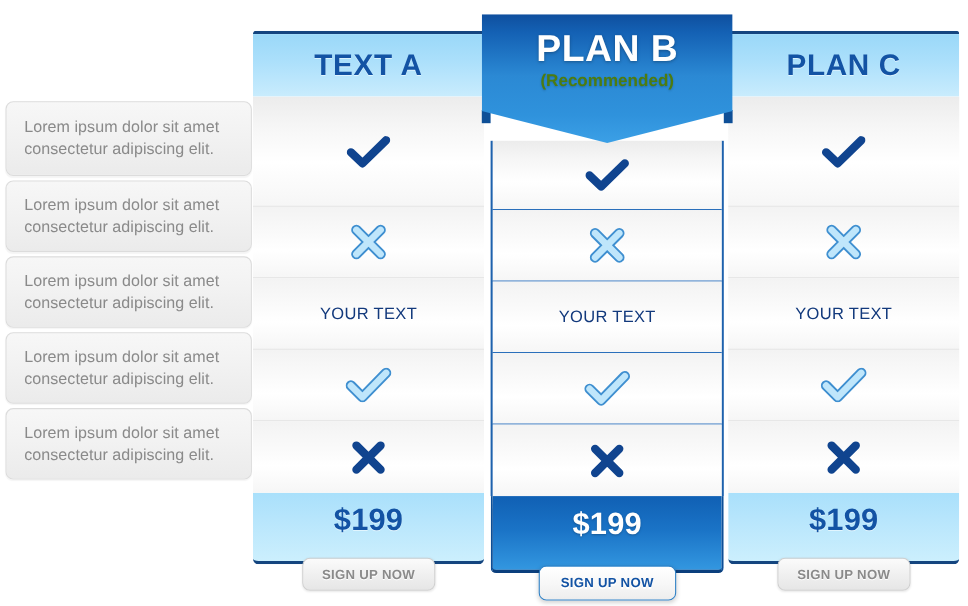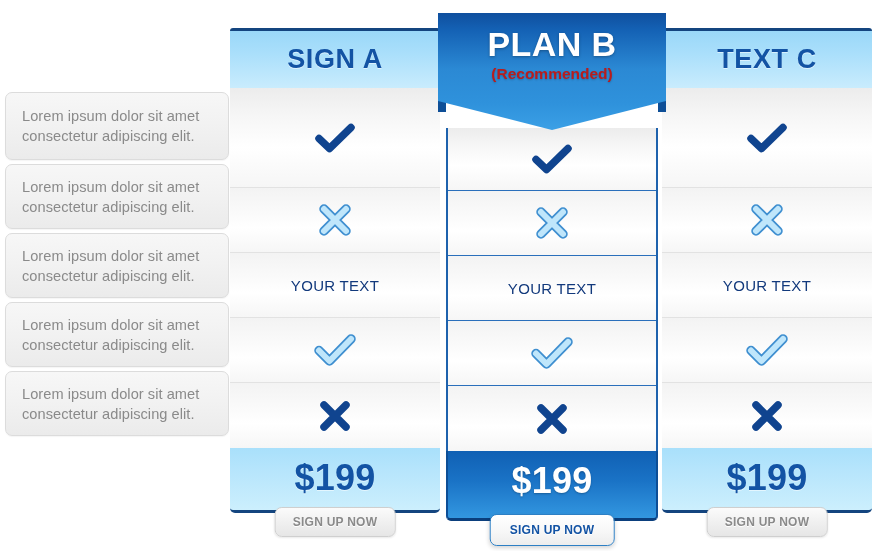--- a/index.html
+++ b/index.html
@@ -126,21 +126,21 @@
     border-radius: 0 0 5px 5px;
     background: linear-gradient(to bottom, #a9e0fb 0%, #b6e5fc 35%, #cceffd 100%);
     border-bottom: 3px solid #14457f;
     display: flex;
     align-items: flex-start;
     justify-content: center;
     padding-top: 9px;
   }
   .price {
     color: #1353a4;
-    font-size: 36px;
+    font-size: 28px;
     font-weight: bold;
     letter-spacing: 0.2px;
     text-shadow: 0 1px 0 rgba(255,255,255,0.55);
   }
   #col-b .foot {
     background: linear-gradient(to bottom, #1060b4 0%, #1a73c6 45%, #3397e0 100%);
     border-bottom: 3px solid #0b3f7d;
     border-left: 2px solid #0d4e96;
     border-right: 2px solid #0d4e96;
     height: 70px;
@@ -204,21 +204,21 @@
     display: block;
     color: #ffffff;
     font-size: 34px;
     font-weight: bold;
     letter-spacing: 0.4px;
     line-height: 37px;
     text-shadow: 0 1px 3px rgba(0,0,0,0.30);
   }
   .rib-sub {
     display: block;
-    color: #b91c1c;
+    color: #4d7c0f;
     font-size: 15.5px;
     font-weight: bold;
     line-height: 22px;
     text-shadow: 0 1px 2px rgba(0,0,0,0.22);
     text-align: center;
   }
 
   
   .wing {
     position: absolute;
@@ -252,21 +252,21 @@
 consectetur adipiscing elit.</span>
     </div>
     <div class="feat-row">
       <span class="feat-text">Lorem ipsum dolor sit amet
 consectetur adipiscing elit.</span>
     </div>
   </div>
 
   <div class="col" id="col-a">
     <div class="cap">
-      <span class="cap-title">SIGN A</span>
+      <span class="cap-title">TEXT A</span>
     </div>
     <div class="body">
       <div class="cell">
         <span>
           <svg class="icon" width="40" height="30" viewBox="0 0 40 30" aria-hidden="true">
             <path d="M4 15.5 L14.5 25.5 L36 4.5" fill="none" stroke="#10448f" stroke-width="7.5" stroke-linecap="round" stroke-linejoin="round"></path>
           </svg>
         </span>
       </div>
       <div class="cell">
@@ -362,21 +362,21 @@
       <path d="M0 0 H228 V88 L114 117 L0 88 Z" fill="url(#ribGrad)"></path>
     </svg>
     <div class="rib-label">
       <span class="rib-title">PLAN B</span>
       <span class="rib-sub">(Recommended)</span>
     </div>
   </div>
 
   <div class="col" id="col-c">
     <div class="cap">
-      <span class="cap-title">TEXT C</span>
+      <span class="cap-title">PLAN C</span>
     </div>
     <div class="body">
       <div class="cell">
         <span>
           <svg class="icon" width="40" height="30" viewBox="0 0 40 30" aria-hidden="true">
             <path d="M4 15.5 L14.5 25.5 L36 4.5" fill="none" stroke="#10448f" stroke-width="7.5" stroke-linecap="round" stroke-linejoin="round"></path>
           </svg>
         </span>
       </div>
       <div class="cell">

